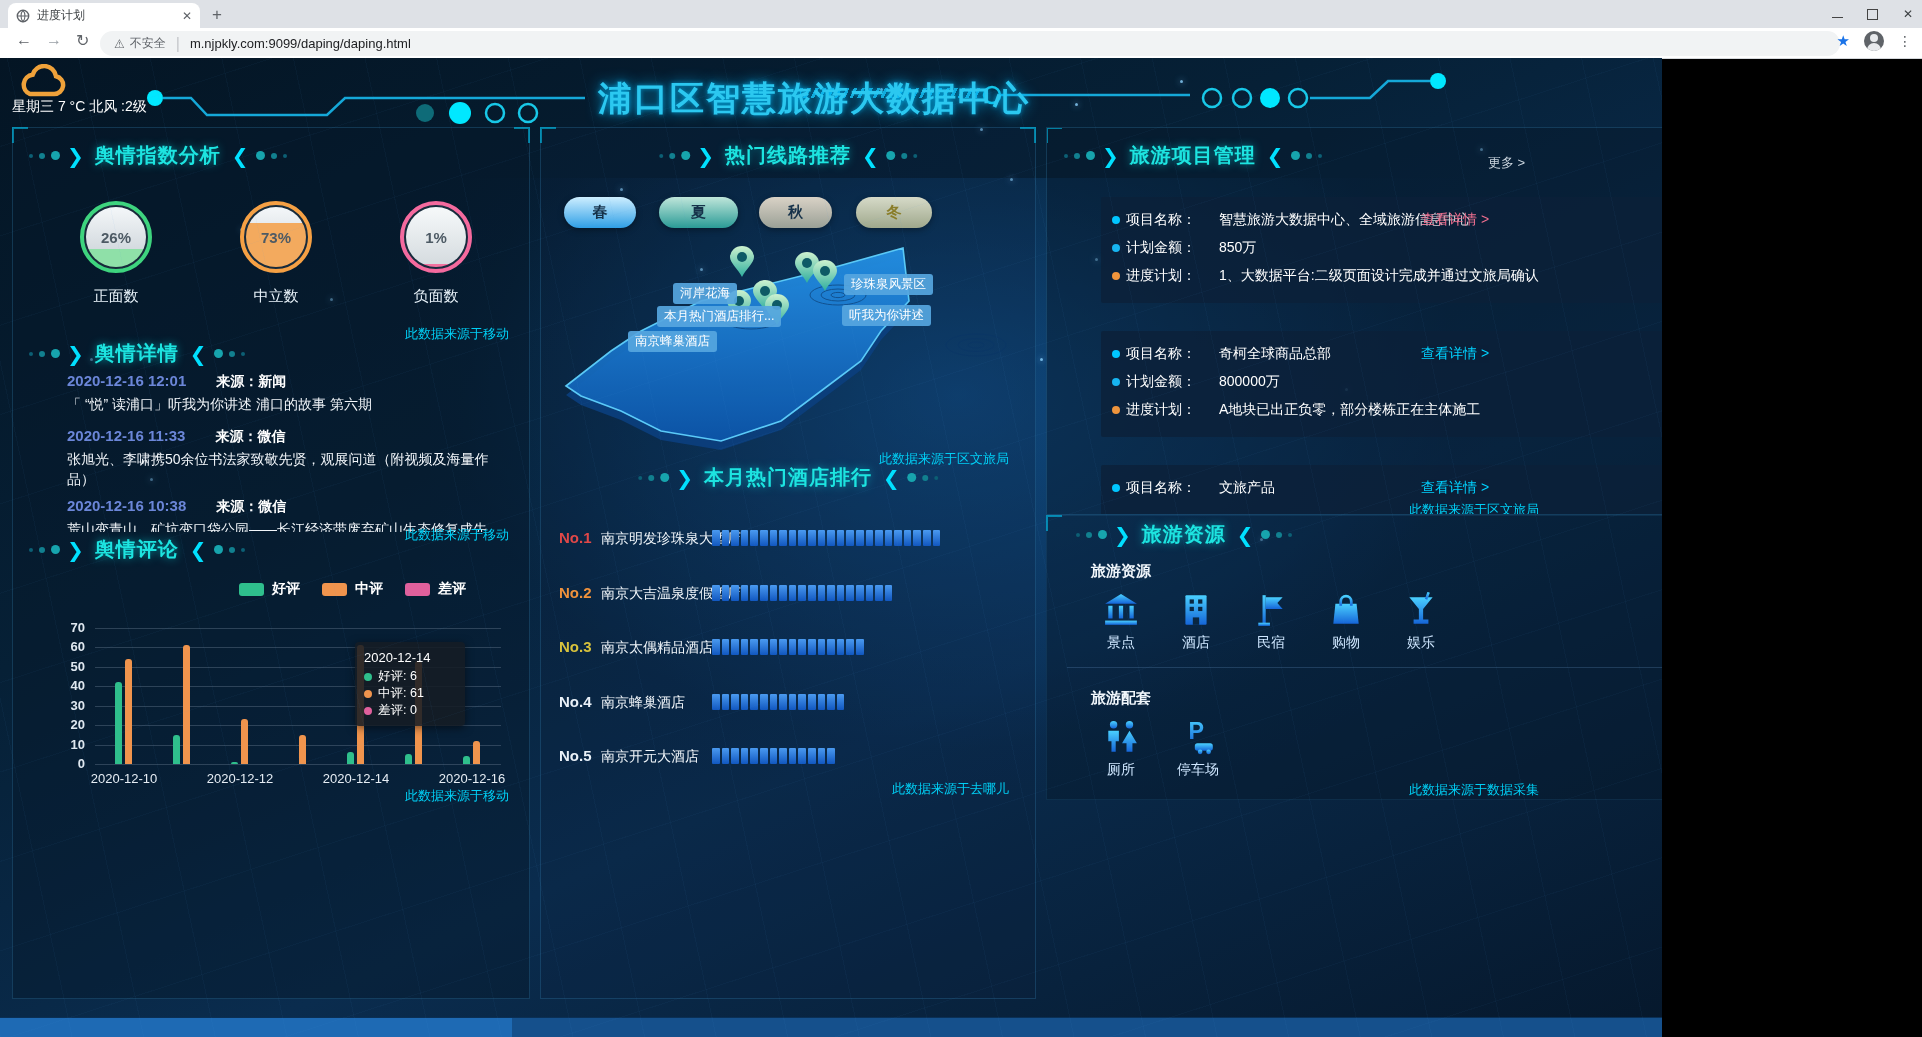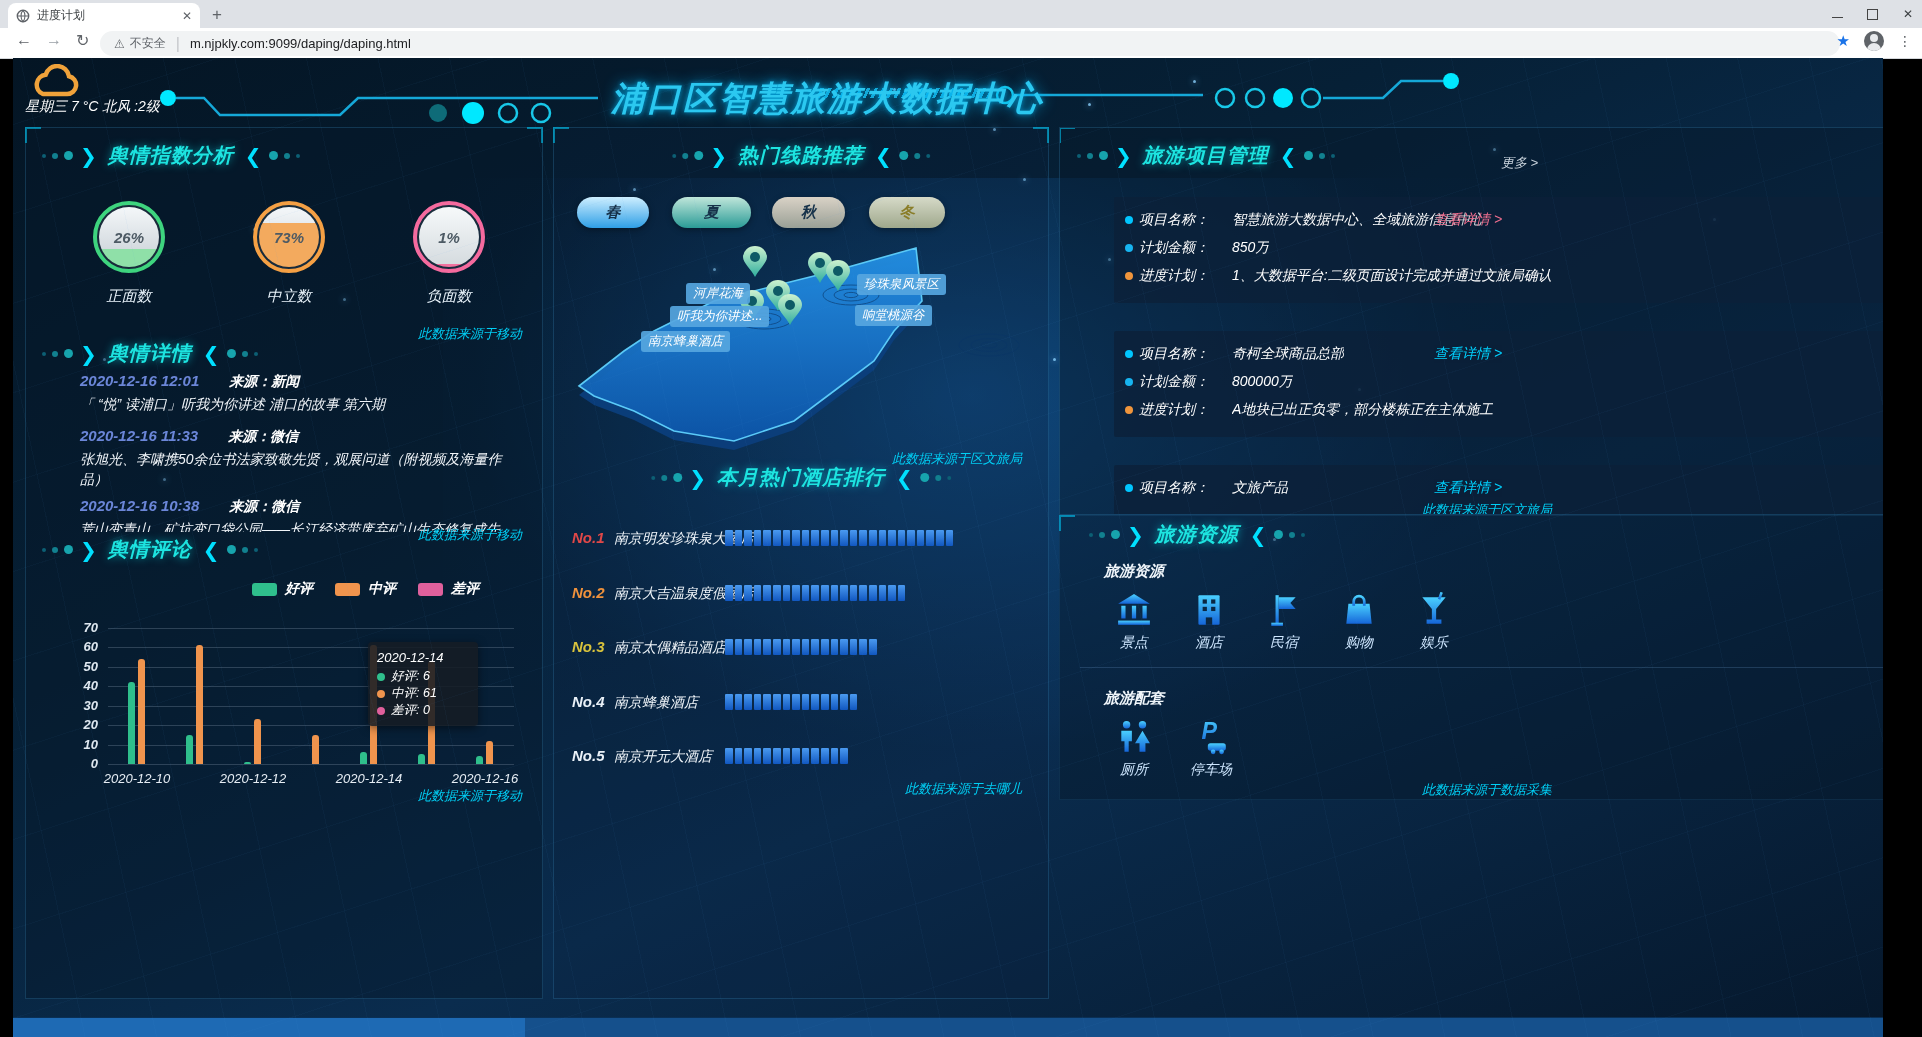--- a/index.html
+++ b/index.html
@@ -21,22 +21,22 @@
   #addr .warn{color:#5f6368;font-size:12px;display:flex;align-items:center;gap:5px;}
   #addr .sep{color:#c4c7cb;margin:0 10px;}
   #addr .url{color:#202124;font-size:13px;}
   .tb-right{position:absolute;right:10px;top:3px;display:flex;align-items:center;gap:14px;}
   .star{color:#1a73e8;font-size:15px;}
   .avatar{width:20px;height:20px;border-radius:50%;background:#5f6368;position:relative;overflow:hidden;}
   .avatar i{position:absolute;left:6px;top:3px;width:8px;height:8px;border-radius:50%;background:#e8eaed;}
   .avatar b{position:absolute;left:3px;top:12px;width:14px;height:10px;border-radius:7px 7px 0 0;background:#e8eaed;}
   .kebab{color:#5f6368;font-size:14px;letter-spacing:0;}
   
-  #dash{position:absolute;left:13px;top:58px;width:1870px;height:979px;overflow:hidden;
-    background:linear-gradient(155deg,#041524 0%,#062036 35%,#0a2c4e 62%,#06182c 100%);font-style:italic;}
+  #dash{position:absolute;left:0;top:58px;width:1662px;height:979px;overflow:hidden;
+    background:linear-gradient(155deg,#041524 0%,#062036 35%,#0a2c4e 62%,#06182c 100%);}
   #dash:before{content:"";position:absolute;left:430px;top:120px;width:1100px;height:620px;
     background:radial-gradient(ellipse at 48% 35%,rgba(25,120,210,.42),rgba(10,50,100,.08) 62%,transparent 75%);}
   #dash:after{content:"";position:absolute;inset:0;pointer-events:none;
     background:repeating-linear-gradient(78deg,rgba(70,150,220,.045) 0 1px,transparent 1px 70px),
                repeating-linear-gradient(-18deg,rgba(70,150,220,.04) 0 1px,transparent 1px 85px);}
   .stars{position:absolute;inset:0;pointer-events:none;}
   .stars i{position:absolute;width:3px;height:3px;border-radius:50%;background:rgba(140,210,255,.8);box-shadow:0 0 6px rgba(120,200,255,.9);}
   
   .weather{position:absolute;left:12px;top:40px;color:#fff;font-size:14px;}
   .cloud{position:absolute;left:16px;top:6px;width:52px;height:34px;}
@@ -426,24 +426,24 @@
             <path d="M0,30 C-4,22 -12,16 -12,10 A12,11 0 1 1 12,10 C12,16 4,22 0,30 Z" fill="url(#ping)"></path>
             <circle cx="0" cy="10" r="5" fill="#0e5a66"></circle>
           </g>
         <g transform="translate(226,62)">
             <path d="M0,30 C-4,22 -12,16 -12,10 A12,11 0 1 1 12,10 C12,16 4,22 0,30 Z" fill="url(#ping)"></path>
             <circle cx="0" cy="10" r="5" fill="#0e5a66"></circle>
           </g>
       </g>
     </svg>
     <div class="map-chip" style="left:132px;top:155px">河岸花海</div>
-    <div class="map-chip" style="left:116px;top:178px">听我为你讲述...</div>
+    <div class="map-chip" style="left:116px;top:178px">本月热门酒店排行...</div>
     <div class="map-chip" style="left:87px;top:203px">南京蜂巢酒店</div>
     <div class="map-chip" style="left:303px;top:146px">珍珠泉风景区</div>
-    <div class="map-chip" style="left:301px;top:177px">响堂桃源谷</div>
+    <div class="map-chip" style="left:301px;top:177px">听我为你讲述</div>
     <div class="src-note" style="right:26px;top:322px">此数据来源于区文旅局</div>
 
     <div class="sec-head" style="left:50%;top:336px;transform:translateX(-50%)">
       <span class="dots">
           <i class="d1"></i>
           <i class="d2"></i>
           <i class="d3"></i>
         </span>
       <span class="chev">❯</span>
       <span class="sec-title">本月热门酒店排行</span>

